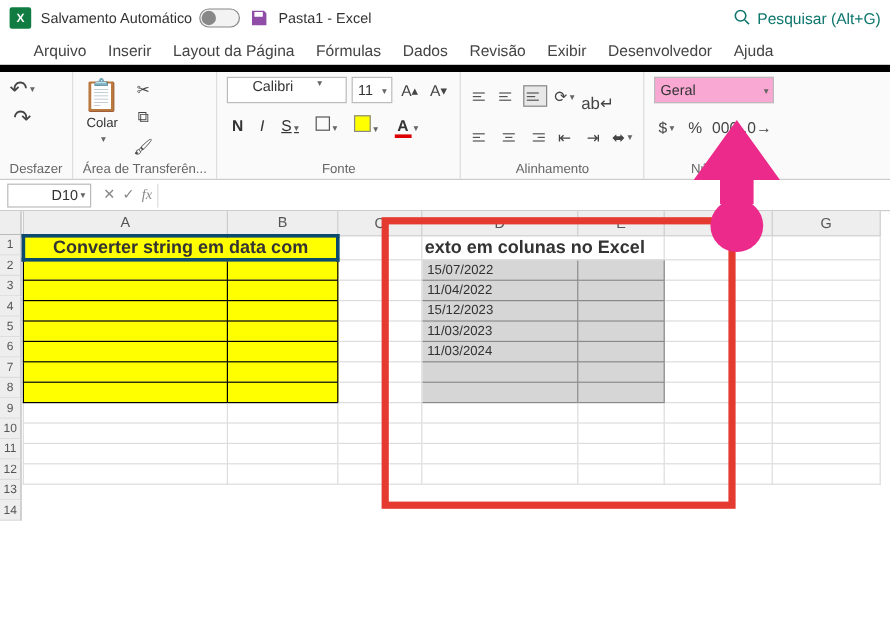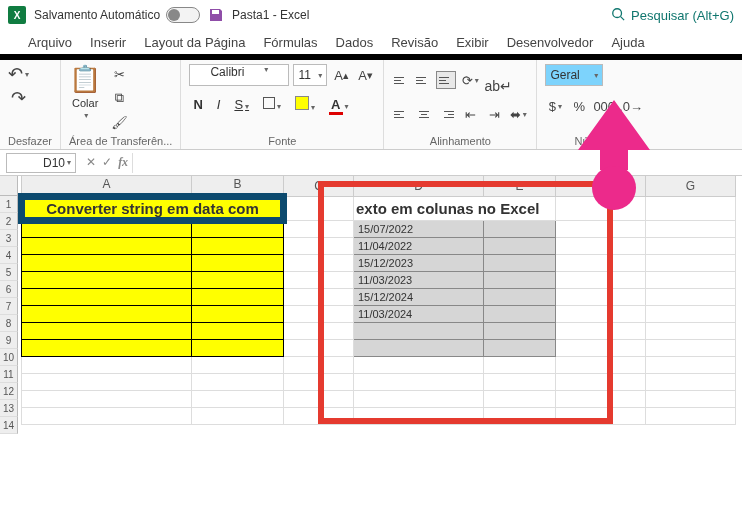--- a/index.html
+++ b/index.html
@@ -42,26 +42,26 @@
 .border-ico { border: 1px solid #555; width: 12px; height: 12px; display: inline-block; }
 .fill-sw { width: 14px; height: 14px; background: #ffff00; border: 1px solid #888; display: inline-block; }
 .font-A { font-weight: bold; border-bottom: 3px solid #d00; padding: 0 2px; }
 
 .align-grid { display: grid; grid-template-columns: repeat(3, 20px); gap: 2px; }
 .align-cell { width: 20px; height: 18px; display: flex; flex-direction: column; justify-content: center; gap: 2px; cursor: pointer; padding: 2px; }
 .align-cell.sel { border: 1px solid #888; background: #e8e8e8; }
 .aline { height: 1px; background: #555; }
 
 .wrap-ico { font-size: 14px; margin-top: 12px; }
-.num-fmt { border: 1px solid #bbb; background: #7dd3fc; height: 22px; width: 58px; padding: 0 4px; display: flex; align-items: center; justify-content: space-between; font-size: 12px; }
+.num-fmt { border: 1px solid #bbb; background: #f9a8d4; height: 22px; width: 100px; padding: 0 4px; display: flex; align-items: center; justify-content: space-between; font-size: 12px; }
 
 .namebox-row { display: flex; align-items: center; height: 26px; border-bottom: 1px solid #ccc; }
 .namebox { width: 70px; border: 1px solid #bbb; margin: 2px 6px; height: 20px; display: flex; align-items: center; padding: 0 4px; font-size: 12px; justify-content: flex-end; }
 .fx-btns { display: flex; gap: 6px; color: #888; font-size: 12px; padding: 0 4px; }
-.fx { font-style: italic; font-family: serif; font-weight: bold; }
+.fx { font-style: italic; font-family: serif; }
 .formula-bar { flex: 1; border-left: 1px solid #ddd; height: 20px; }
 
 .sheet { display: flex; }
 .rowhdrs { display: flex; flex-direction: column; }
 .corner { width: 18px; height: 20px; background: #eee; border-right: 1px solid #bbb; border-bottom: 1px solid #bbb; }
 .rowhdr { width: 18px; height: 17px; background: #eee; border-right: 1px solid #bbb; border-bottom: 1px solid #ddd; font-size: 10px; display: flex; align-items: center; justify-content: center; color: #555; }
 
 .gridwrap { position: relative; }
 table.grid { border-collapse: collapse; }
 .colhdr { background: #eee; border: 1px solid #ccc; border-top: none; height: 20px; font-size: 12px; text-align: center; color: #555; font-weight: normal; }
@@ -271,21 +271,21 @@
           <tr>
         <th class="colhdr cA">A</th>
         <th class="colhdr cB">B</th>
         <th class="colhdr cC">C</th>
         <th class="colhdr cD">D</th>
         <th class="colhdr cE">E</th>
         <th class="colhdr cF">F</th>
         <th class="colhdr cG">G</th>
       </tr>
       <tr>
-        <td class="title-cell" colspan="2" style="border:7px solid #0c4a6e">Converter string em data com</td>
+        <td class="title-cell" colspan="2" style="border:3px solid #0c4a6e">Converter string em data com</td>
         <td></td>
         <td class="title-cell" colspan="2" style="background:transparent;text-align:left">exto em colunas no Excel</td>
         <td></td>
             <td></td>
       </tr>
       <tr>
             <td class="yellow"></td>
             <td class="yellow"></td>
             <td></td>
             <td class="sel-cell">15/07/2022</td>
@@ -309,29 +309,20 @@
             <td class="sel-cell">15/12/2023</td>
             <td class="sel-cell"></td>
             <td></td>
             <td></td>
           </tr>
       <tr>
             <td class="yellow"></td>
             <td class="yellow"></td>
             <td></td>
             <td class="sel-cell">11/03/2023</td>
-            <td class="sel-cell"></td>
-            <td></td>
-            <td></td>
-          </tr>
-      <tr>
-            <td class="yellow"></td>
-            <td class="yellow"></td>
-            <td></td>
-            <td class="sel-cell">15/12/2024</td>
             <td class="sel-cell"></td>
             <td></td>
             <td></td>
           </tr>
       <tr>
             <td class="yellow"></td>
             <td class="yellow"></td>
             <td></td>
             <td class="sel-cell">11/03/2024</td>
             <td class="sel-cell"></td>

